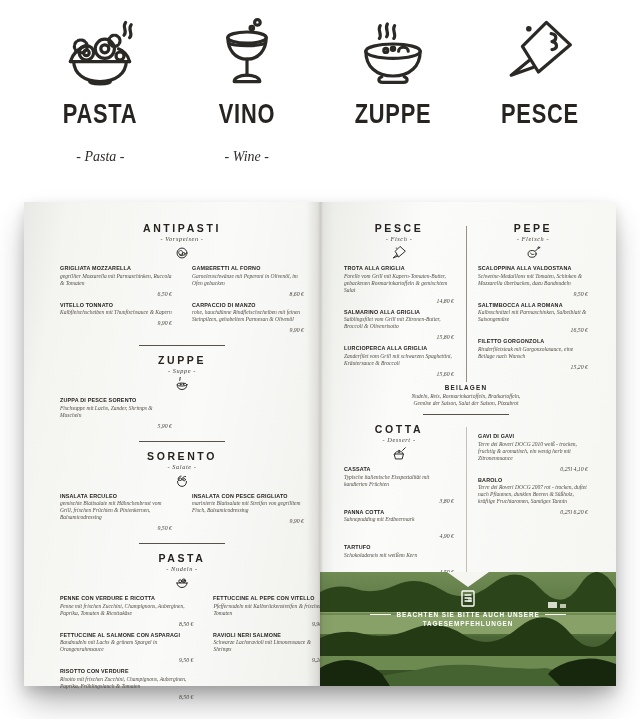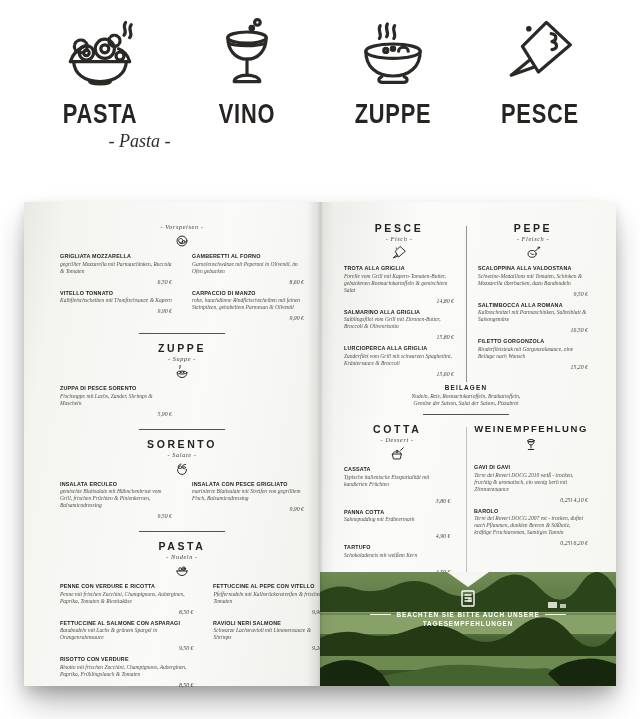--- a/index.html
+++ b/index.html
@@ -5,21 +5,21 @@
   html,body{margin:0;padding:0;}
   body{
     width:640px;height:719px;background:#ffffff;
     font-family:"Liberation Sans",sans-serif;color:#2b2926;overflow:hidden;
   }
   
   .icon-strip{display:flex;justify-content:space-evenly;align-items:flex-start;padding:14px 24px 0;height:190px;box-sizing:border-box;}
   .category{text-align:center;width:140px;}
   .cat-icon svg{width:80px;height:84px;display:block;margin:0 auto;}
   .cat-label{font-weight:bold;font-size:28px;letter-spacing:1px;transform:scaleX(0.78);transform-origin:center;color:#262321;margin-top:0px;white-space:nowrap;}
-  .cat-sub{font-family:"Liberation Serif",serif;font-style:italic;font-size:18px;color:#2f2c29;margin-top:1px;text-align:right;}
+  .cat-sub{font-family:"Liberation Serif",serif;font-style:italic;font-size:14px;color:#2f2c29;margin-top:19px;}
   .ink{stroke:#2b2926;fill:none;stroke-width:4;stroke-linecap:round;stroke-linejoin:round;}
   .ink-thin{stroke:#2b2926;fill:none;stroke-width:2.2;stroke-linecap:round;stroke-linejoin:round;}
   .ink-w{stroke:#ffffff;fill:none;stroke-width:1.4;stroke-linecap:round;stroke-linejoin:round;}
 
   
   .spread{position:relative;width:592px;height:484px;margin:12px auto 0;display:flex;
     box-shadow:0 18px 30px -4px rgba(0,0,0,0.32),0 6px 12px rgba(0,0,0,0.14);}
   .page{box-sizing:border-box;position:relative;}
   .page-left{width:50%;background:linear-gradient(100deg,#e8e8e5 0%,#f4f4f1 12%,#fafaf8 55%,#f0f0ed 100%);padding:20px 16px 0 36px;}
   .page-right{width:50%;background:linear-gradient(100deg,#ebebe8 0%,#fbfbf9 28%,#f5f5f2 100%);padding:20px 28px 0 24px;}
@@ -96,20 +96,21 @@
           <path d="M26,27 c0,15 9,27 24,27 s24,-12 24,-27"></path>
           <path d="M27,34 c7,4 39,4 46,0"></path>
           <path d="M50,54 v20"></path>
           <path d="M50,74 c-10,0 -16,4 -16,8 h32 c0,-4 -6,-8 -16,-8 z"></path>
           <circle cx="63" cy="8" r="3.5"></circle>
           <circle cx="56" cy="15" r="2.2"></circle>
         </g>
       </svg>
     </span>
     <div class="cat-label">VINO</div>
+    <div class="cat-sub">- Wine -</div>
   </div>
 
   <div class="category">
     <span class="cat-icon">
       <svg viewBox="0 0 100 100">
         <g class="ink">
           <ellipse cx="50" cy="44" rx="34" ry="9"></ellipse>
           <path d="M16,44 c0,19 13,31 34,31 s34,-12 34,-31"></path>
           <path d="M36,76 c-5,2 -5,7 1,7 h26 c6,0 6,-5 1,-7"></path>
           <circle cx="41" cy="43" r="2.5"></circle>
@@ -138,20 +139,21 @@
     <div class="cat-label">PESCE</div>
   </div>
 </div>
 
 <div class="spread">
   <div class="spine"></div>
 
   <div class="page page-left">
 
     <div class="sec-head">
+      <div class="sec-title">ANTIPASTI</div>
       <div class="sec-sub">- Vorspeisen -</div>
       <span class="sec-icon">
         <svg viewBox="0 0 40 40">
             <g class="ink-thin">
           <circle cx="20" cy="20" r="11"></circle>
           <circle cx="17" cy="19" r="4.5" stroke-dasharray="2 1.6"></circle>
           <circle cx="24" cy="22" r="3"></circle>
           <path d="M14,24 q3,3 7,2"></path>
         </g>
           </svg>
@@ -384,34 +386,20 @@
           <div class="item-price dolci-price">4,90 €</div>
         </div>
         <div class="item">
           <div class="item-title">TARTUFO</div>
           <div class="item-desc">Schokoladeneis mit weißem Kern</div>
           <div class="item-price dolci-price">4,50 €</div>
         </div>
       </div>
 
       <div>
-        <div class="sec-head">
-          <div class="sec-title" style="letter-spacing:1.6px;font-size:9.5px;">WEINEMPFEHLUNG</div>
-          <span class="sec-icon">
-            <svg viewBox="0 0 40 40">
-                <g class="ink-thin">
-              <ellipse cx="20" cy="10" rx="7" ry="2.4"></ellipse>
-              <path d="M13,10 c0,6 3,10 7,10 s7,-4 7,-10"></path>
-              <path d="M20,20 v7"></path>
-              <path d="M14,30 h12"></path>
-              <path d="M14,13 h12" stroke-dasharray="1.6 1.4"></path>
-            </g>
-              </svg>
-          </span>
-        </div>
         <div class="item wein-gap">
           <div class="item-title">GAVI DI GAVI</div>
           <div class="item-desc">Terre dei Roveri DOCG 2010 weiß - trocken, fruchtig &amp; aromatisch, ein wenig herb mit Zitronennuance</div>
           <div class="item-price">0,25l  4,10 €</div>
         </div>
         <div class="item">
           <div class="item-title">BAROLO</div>
           <div class="item-desc">Terre dei Roveri DOCG 2007 rot - trocken, duftet nach Pflaumen, dunklen Beeren &amp; Süßholz, kräftige Fruchtaromen, Samtiges Tannin</div>
           <div class="item-price">0,25l  6,20 €</div>
         </div>

